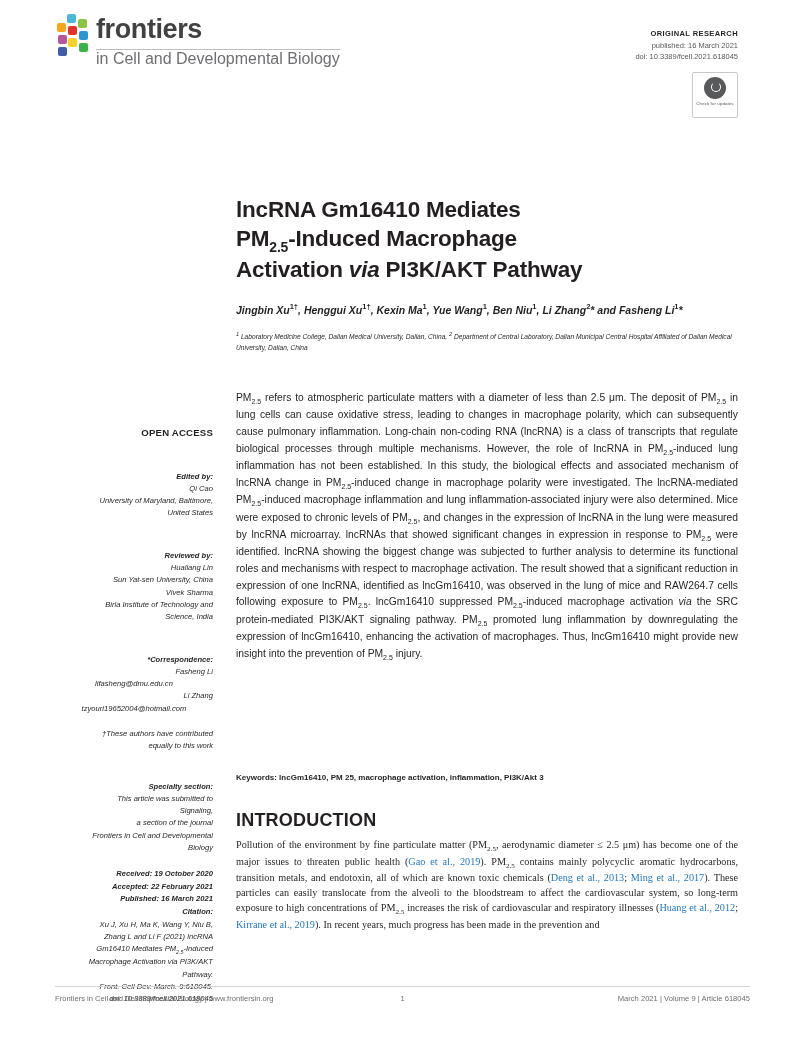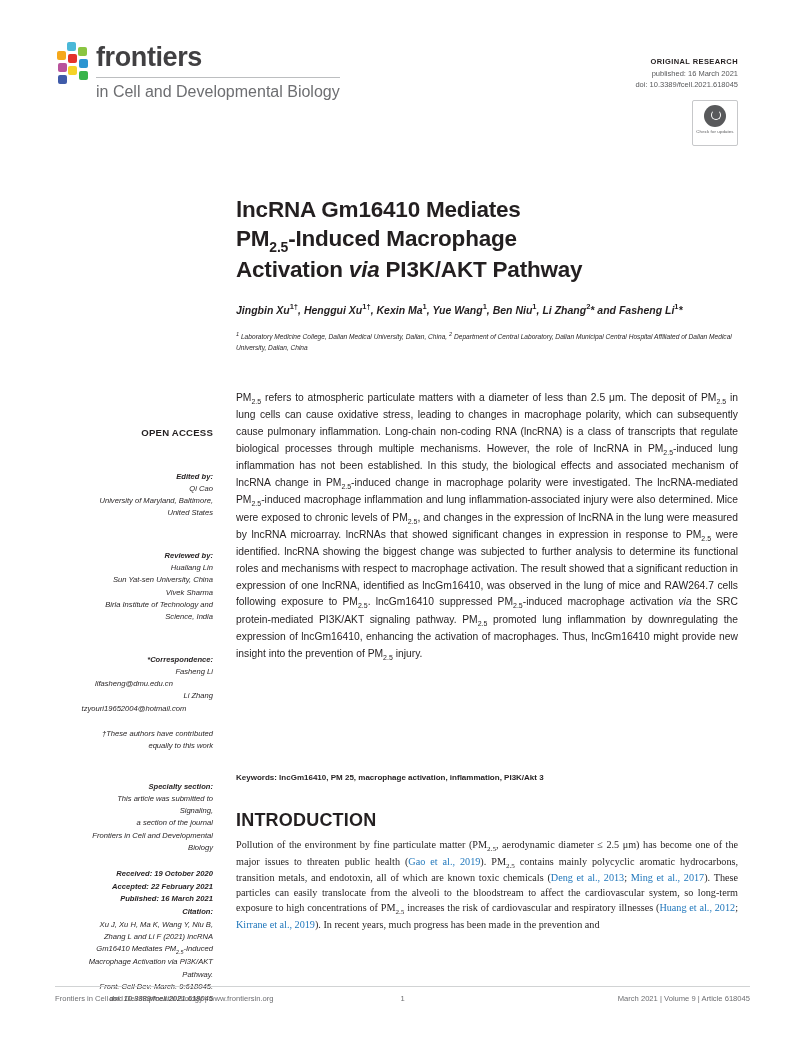--- a/index.html
+++ b/index.html
@@ -16,21 +16,21 @@
   .page {
     position: relative;
     width: 793px;
     height: 1039px;
     padding: 0;
   }
 
   
   .header {
     position: absolute;
-    top: 42px; left: 55px; right: 55px;
+    top: 14px; left: 55px; right: 55px;
     height: 110px;
   }
   .logo-wrap {
     position: absolute;
     left: 0; top: 0;
     display: flex;
     align-items: flex-start;
   }
   .logo-mark {
     position: relative;
@@ -57,21 +57,20 @@
     font-weight: bold;
     letter-spacing: -0.4px;
     color: #414042;
     line-height: 1;
   }
   .logo-sub {
     font-size: 16px;
     color: #6d6e71;
     margin-top: 6px;
     border-top: 1px solid #bcbec0;
-    padding-top: 5px;
     line-height: 1.1;
   }
   .hdr-right {
     position: absolute;
     right: 0; top: 14px;
     text-align: right;
     font-size: 7.5px;
     color: #58595b;
     line-height: 1.55;
   }

